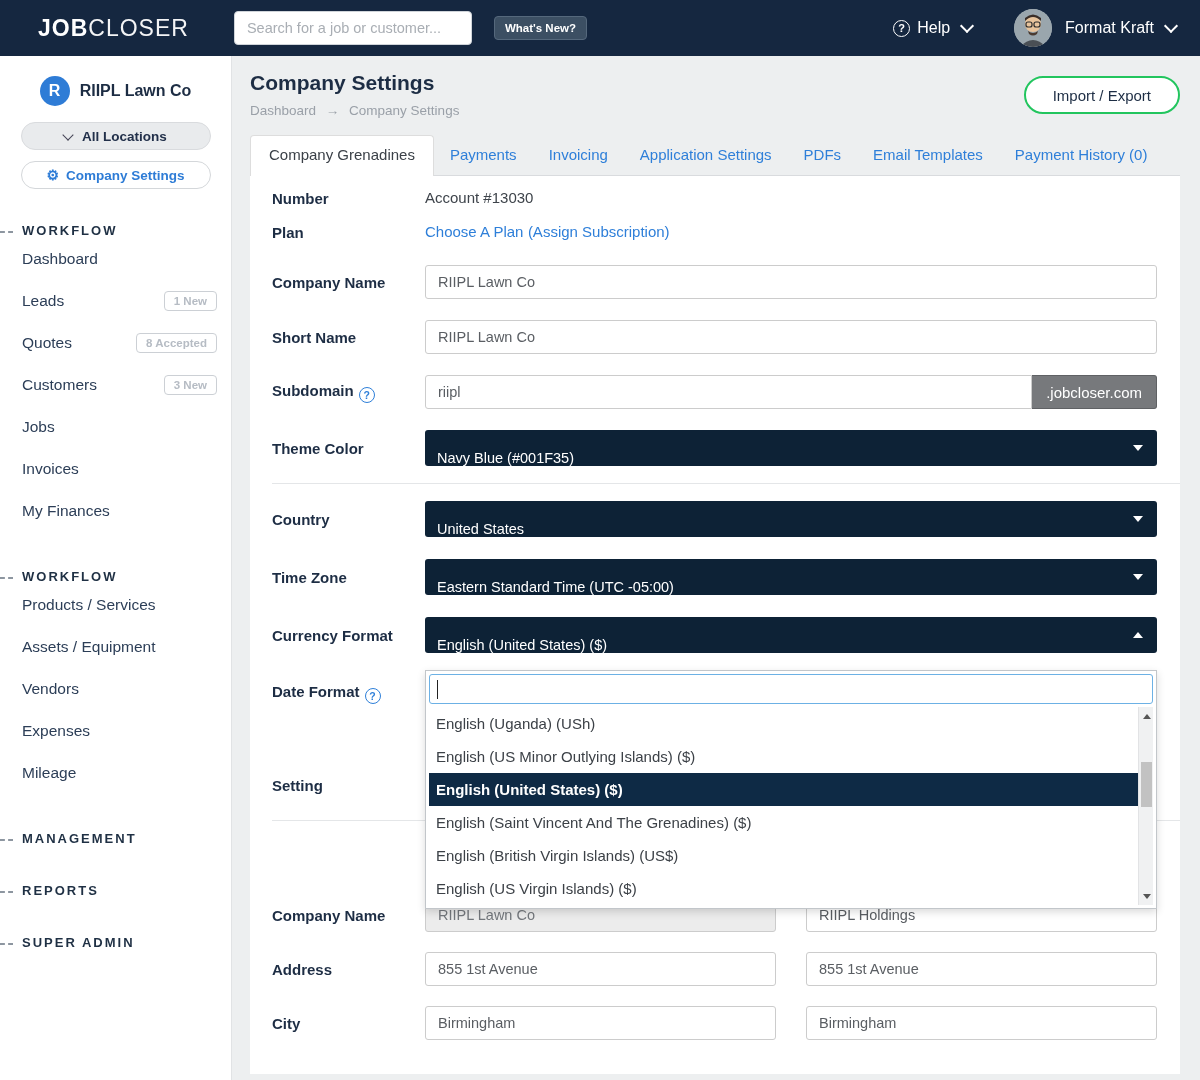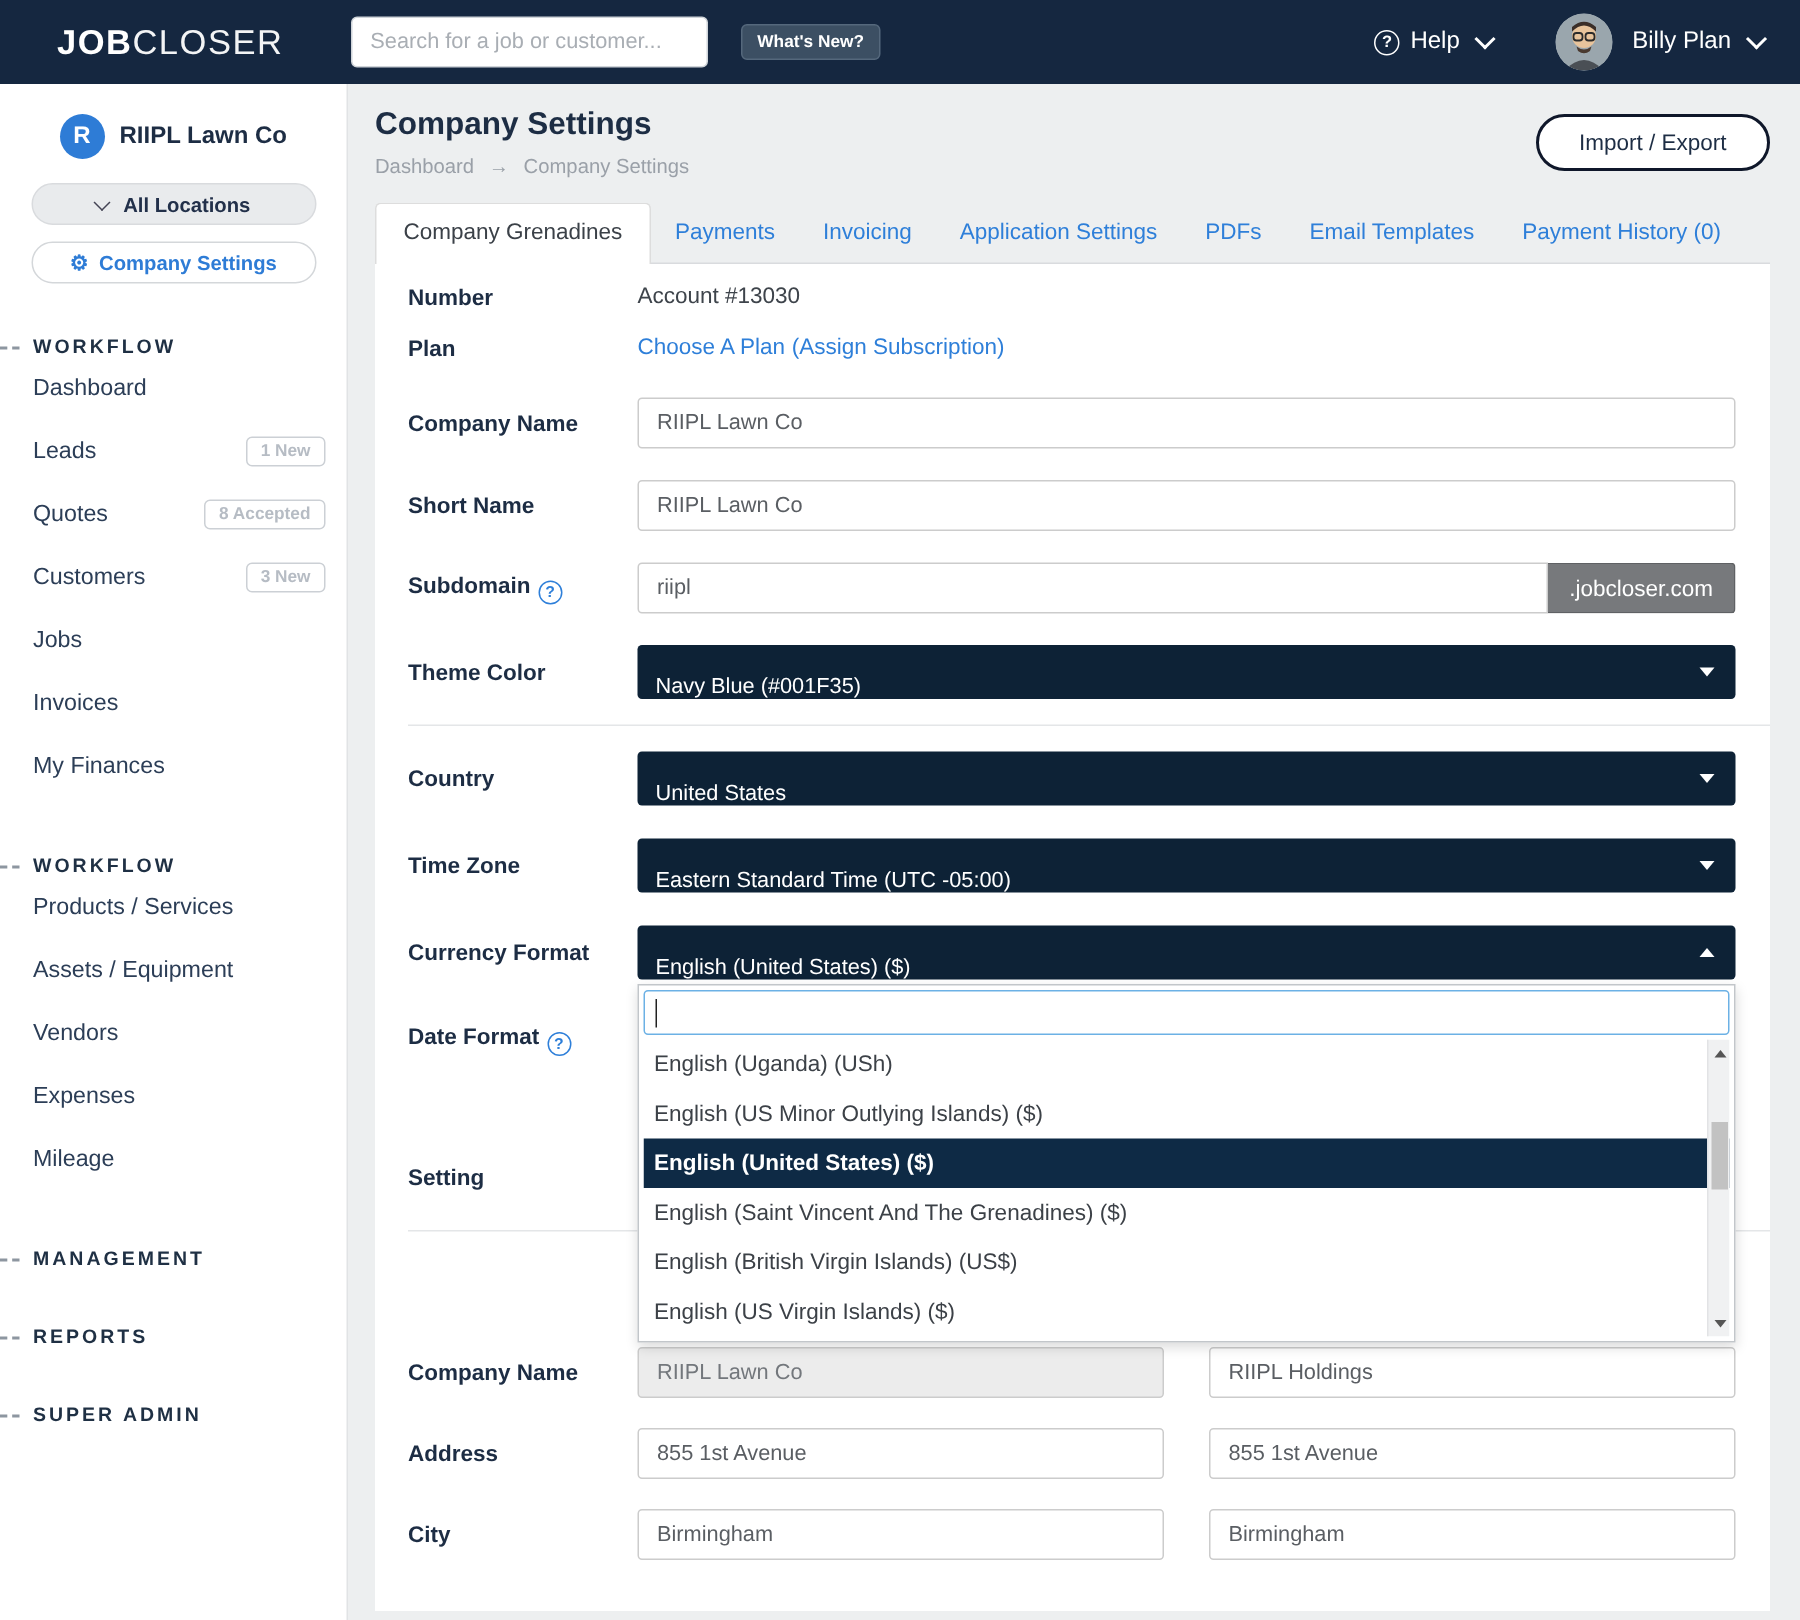--- a/index.html
+++ b/index.html
@@ -40,21 +40,21 @@
   .nav-header { position:relative; padding-left:22px; font-size:13px; font-weight:bold; letter-spacing:2px; color:#1f3044; margin-top:37px; }
   .nav-header .dash { position:absolute; left:0; top:8px; width:13px; border-top:2px dashed #8d96a0; }
   .nav-item { display:flex; align-items:center; justify-content:space-between; padding:0 14px 0 22px; font-size:15.5px; color:#2c3e57; height:42px; cursor:pointer; }
   .badge { border:1px solid #ccd0d5; border-radius:4px; color:#b6bcc4; font-size:11.5px; font-weight:bold; padding:3px 9px; background:#fff; }
 
   
   .page-head { display:flex; justify-content:space-between; align-items:flex-start; padding-top:15px; }
   .page-title { font-size:21px; font-weight:bold; color:#1d2d44; }
   .breadcrumb { margin-top:8px; font-size:13.5px; color:#9aa0a8; }
   .breadcrumb .arr { margin:0 6px; }
-  .import-btn { margin-top:5px; height:38px; padding:0 27px; border-radius:19px; background:#fff; border:2px solid #0f172a; color:#1d2d44; font-size:15px; cursor:pointer; font-family:inherit;text-align:right; }
+  .import-btn { margin-top:5px; height:38px; padding:0 27px; border-radius:19px; background:#fff; border:2px solid #22c55e; color:#1d2d44; font-size:15px; cursor:pointer; font-family:inherit;text-align:right; }
 
   
   .tabs { display:flex; align-items:flex-end; margin-top:17px; border-bottom:1px solid #d9dbde; }
   .tab { font-size:15px; color:#2e7fd9; padding:10px 16px 12px; cursor:pointer; white-space:nowrap; }
   .tab.active { background:#fff; color:#3b4148; border:1px solid #ddd; border-bottom:none; border-radius:4px 4px 0 0; margin-bottom:-1px; padding:10px 18px 13px; }
 
   
   .card { background:#fff; min-height:898px; padding:13px 0 0 22px; }
   .frow { display:flex; align-items:center; }
   .flabel { width:153px; flex:none; font-size:15px; font-weight:bold; color:#1d2d44; }
@@ -67,21 +67,21 @@
   .addon-group { display:flex; width:100%; }
   .addon-group .txt { border-radius:3px 0 0 3px; }
   .addon { flex:none; background:#77797c; border:1px solid #5f6164; border-left:none; color:#fff; font-size:15px; padding:0 14px; height:34px; display:flex; align-items:center; border-radius:0 3px 3px 0; }
   .navy-select { width:100%; height:36px; background:#0d2236; border-radius:3px; color:#fff; font-size:14.5px; display:flex; align-items:flex-end; padding:0 12px; position:relative; cursor:pointer; }
   .caret-down { position:absolute; right:14px; top:15px; width:0; height:0; border-left:5px solid transparent; border-right:5px solid transparent; border-top:6px solid #fff; }
   .caret-up { position:absolute; right:14px; top:15px; width:0; height:0; border-left:5px solid transparent; border-right:5px solid transparent; border-bottom:6px solid #fff; }
   .divider { border:none; border-top:1px solid #e4e6e8; margin:17px 0; }
   .mb18{margin-bottom:16px} .mb24{margin-bottom:24px} .mb21{margin-bottom:21px} .mb22{margin-bottom:22px} .mb20{margin-bottom:20px}
 
   
-  .dropdown-panel { position:absolute; left:0; top:39px; width:100%; background:#fff; border:1px solid #c2c6ca; box-shadow:0 3px 8px rgba(0,0,0,.15); z-index:50; padding:3px; }
+  .dropdown-panel { position:absolute; left:0; top:53px; width:100%; background:#fff; border:1px solid #c2c6ca; box-shadow:0 3px 8px rgba(0,0,0,.15); z-index:50; padding:3px; }
   .dd-search { position:relative; height:30px; border:1px solid #6cb1e5; border-radius:3px; background:#fff; margin-bottom:3px; }
   .dd-search .caret-bar { position:absolute; left:7px; top:5px; width:1px; height:19px; background:#222; }
   .dd-list { position:relative; height:198px; overflow:hidden; }
   .dd-option { height:33px; line-height:33px; padding-left:7px; font-size:15px; color:#3c4147; cursor:pointer; width:calc(100% - 15px); white-space:nowrap; }
   .dd-option.selected { background:#0e2a45; color:#fff; font-weight:600; width:100%; }
   .scrollbar { position:absolute; right:0; top:0; bottom:0; width:15px; background:#f0f1f2; border-left:1px solid #e2e3e5; }
   .sb-arrow { position:absolute; left:0; width:15px; height:14px; display:flex; align-items:center; justify-content:center; }
   .sb-arrow.up { top:2px; } .sb-arrow.down { bottom:2px; }
   .tri-up { width:0; height:0; border-left:4px solid transparent; border-right:4px solid transparent; border-bottom:5px solid #555; }
   .tri-down { width:0; height:0; border-left:4px solid transparent; border-right:4px solid transparent; border-top:5px solid #555; }
@@ -109,21 +109,21 @@
       <svg width="38" height="38" viewBox="0 0 38 38">
         <circle cx="19" cy="19" r="19" fill="#9aa6ad"></circle>
         <circle cx="19" cy="15" r="8" fill="#e8c49c"></circle>
         <path d="M11 12 q8 -8 16 0 l0 -3 q-8 -7 -16 0 z" fill="#3a2e28"></path>
         <rect x="12" y="13" width="6" height="5" rx="2" fill="none" stroke="#2b2b2b" stroke-width="1.2"></rect>
         <rect x="20" y="13" width="6" height="5" rx="2" fill="none" stroke="#2b2b2b" stroke-width="1.2"></rect>
         <path d="M14 22 q5 4 10 0 l-1 3 q-4 3 -8 0 z" fill="#4a3a30"></path>
         <path d="M6 38 q13 -14 26 0 z" fill="#4a4f55"></path>
       </svg>
     </div>
-    <span class="user-name">Billy Plan</span>
+    <span class="user-name">Format Kraft</span>
     <span class="chev"></span>
   </div>
 </header>
 
 <div class="shell">
 
   <aside class="sidebar">
     <div class="company-row">
       <div class="company-logo">R</div>
       <div class="company-name">RIIPL Lawn Co</div>

